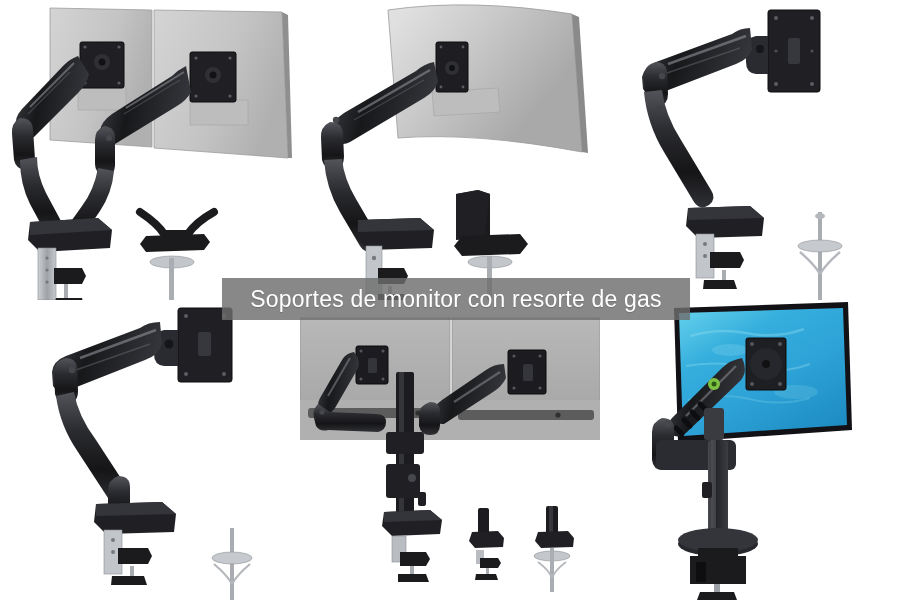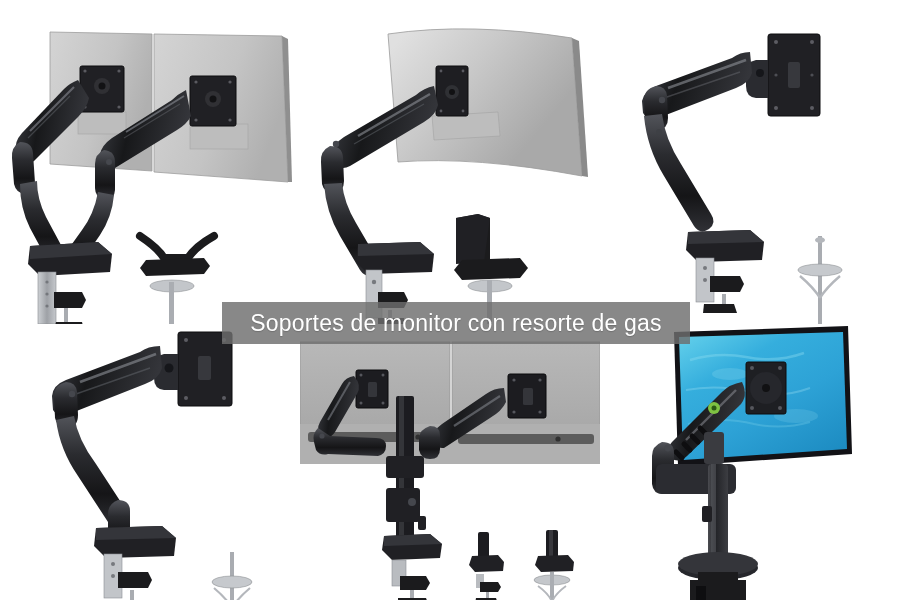--- a/index.html
+++ b/index.html
@@ -1,19 +1,19 @@
 <!DOCTYPE html>
 <html><head>
 <meta charset="utf-8">
 <style>
   * { margin:0; padding:0; box-sizing:border-box; }
   html,body { width:900px; height:600px; overflow:hidden; background:#ffffff; }
   body { font-family:"Liberation Sans", sans-serif; }
 
-  #stage { position:relative; width:900px; height:444px; background:#404040;margin-top:24px; }
+  #stage { position:relative; width:900px; height:444px; background:#404040; }
 
   .cell { position:absolute; overflow:hidden; background:#ffffff; }
   #cell-tl { left:0;   top:0;   width:300px; height:300px; }
   #cell-tm { left:300px; top:0; width:300px; height:300px; }
   #cell-tr { left:600px; top:0; width:300px; height:300px; }
   #cell-bl { left:0;   top:300px; width:300px; height:300px; }
   #cell-bm { left:300px; top:300px; width:300px; height:300px; }
   #cell-br { left:600px; top:300px; width:300px; height:300px; }
 
   .art { position:absolute; left:0; top:0; width:100%; height:100%; display:block; }

